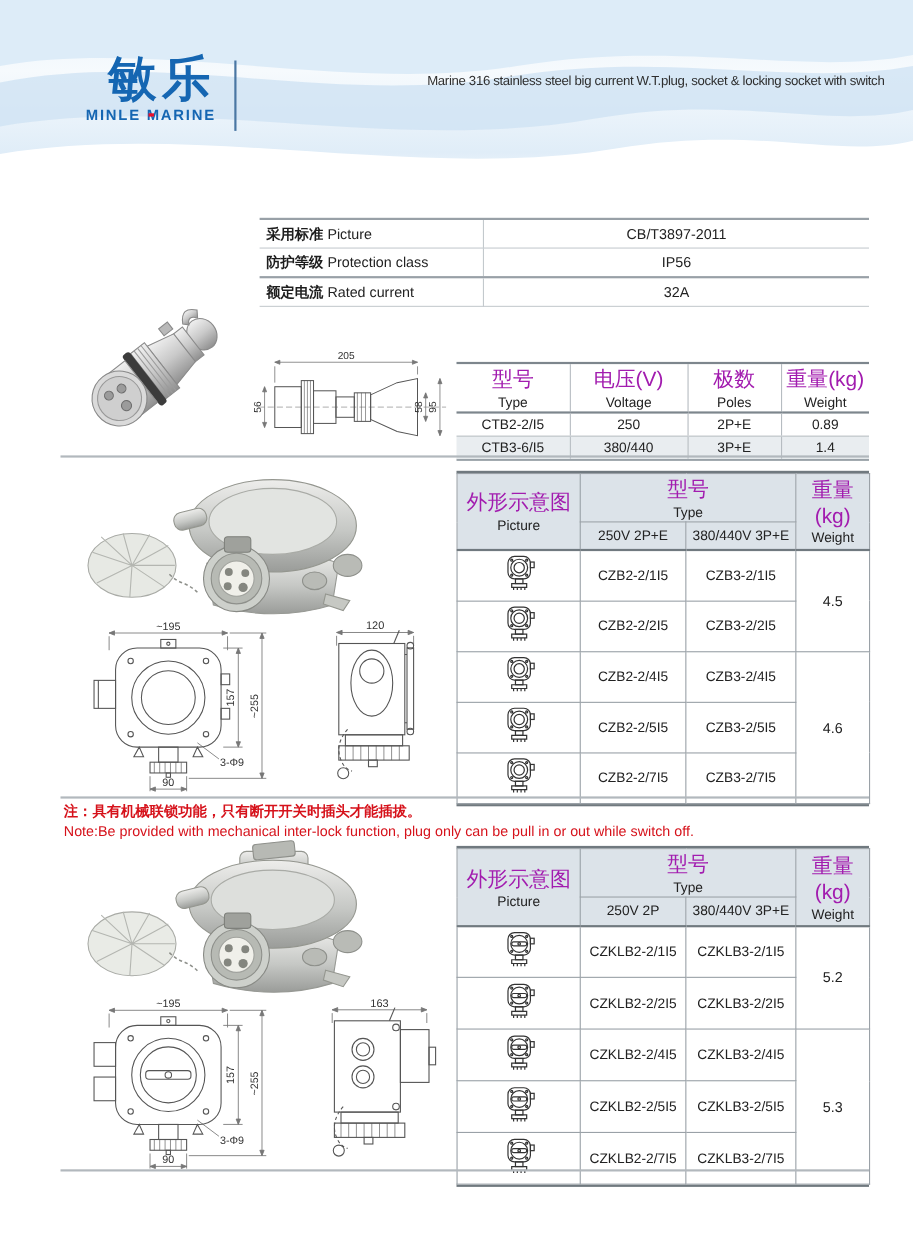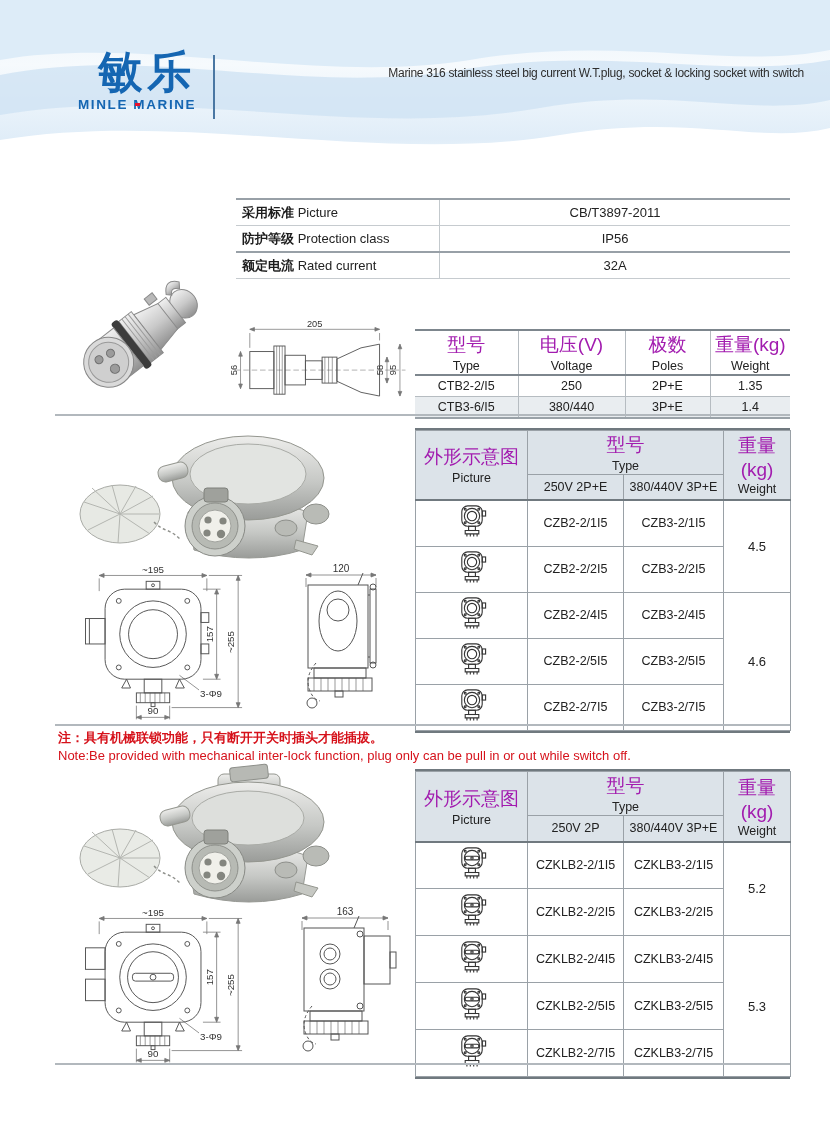--- a/index.html
+++ b/index.html
@@ -215,21 +215,21 @@
           </th>
       <th class="hdr-2line">
             <span class="cn">重量(kg)</span>
             <span class="en">Weight</span>
           </th>
     </tr>
     <tr class="r1">
       <td>CTB2-2/I5</td>
       <td>250</td>
       <td>2P+E</td>
-      <td>1.35</td>
+      <td>0.89</td>
     </tr>
     <tr class="r2">
       <td>CTB3-6/I5</td>
       <td>380/440</td>
       <td>3P+E</td>
       <td>1.4</td>
     </tr>
   </tbody>
     </table>
 </div>

